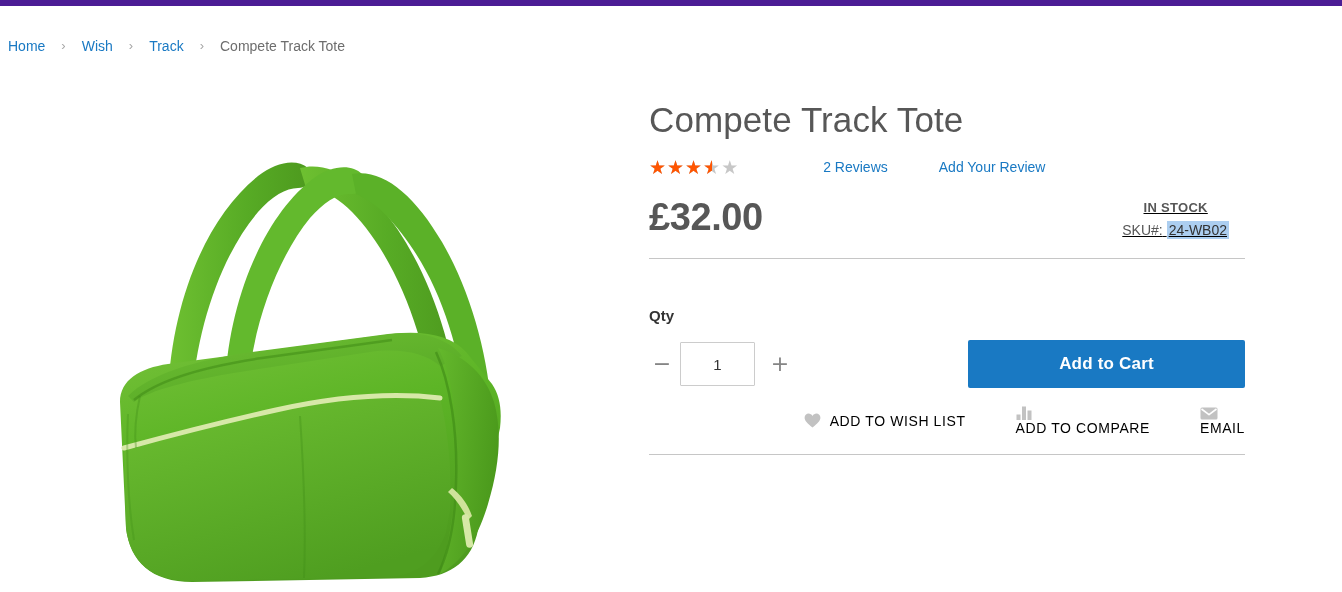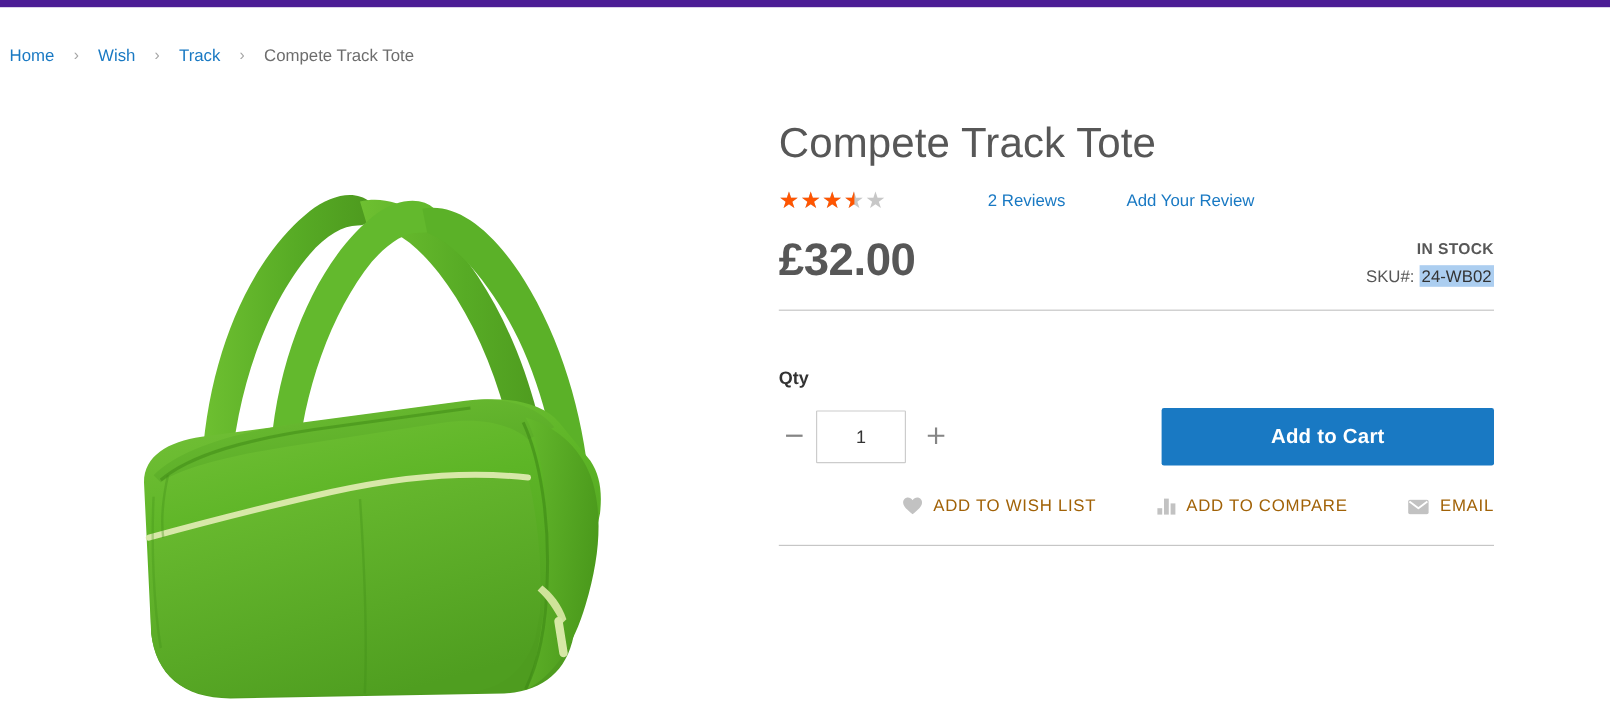--- a/index.html
+++ b/index.html
@@ -116,23 +116,24 @@
   }
   .price {
     font-size: 38px;
     font-weight: bold;
     color: #575757;
     line-height: 46px;
     letter-spacing: -0.4px;
   }
   .stock-box {
     position: absolute;
-    right: 0;
+    right: 16px;
     top: 5px;
-    text-align: right;
+    text-align: center;
+    text-decoration: underline;
   }
   .stock-status {
     font-size: 13px;
     font-weight: bold;
     color: #575757;
     letter-spacing: 0.3px;
     line-height: 18px;
   }
   .sku-line {
     font-size: 14px;
@@ -217,29 +218,29 @@
   
   .actions-row {
     display: flex;
     justify-content: flex-end;
     align-items: center;
     margin-top: 23px;
     height: 20px;
   }
   .action-link {
     display: flex;
-    align-items: flex-end;
-    color: #a16207;
+    align-items: flex-start;
+    color: #000000;
     font-size: 14px;
     letter-spacing: 0.6px;
     text-decoration: none;
     text-transform: uppercase;
     white-space: nowrap;
   }
-  .action-link + .action-link { margin-left: 50px; }
+  .action-link + .action-link { margin-left: 50px; flex-direction: column; }
   .action-icon {
     display: inline-flex;
     align-items: center;
     justify-content: center;
     margin-right: 9px;
   }
 </style>
 </head>
 <body>
 

